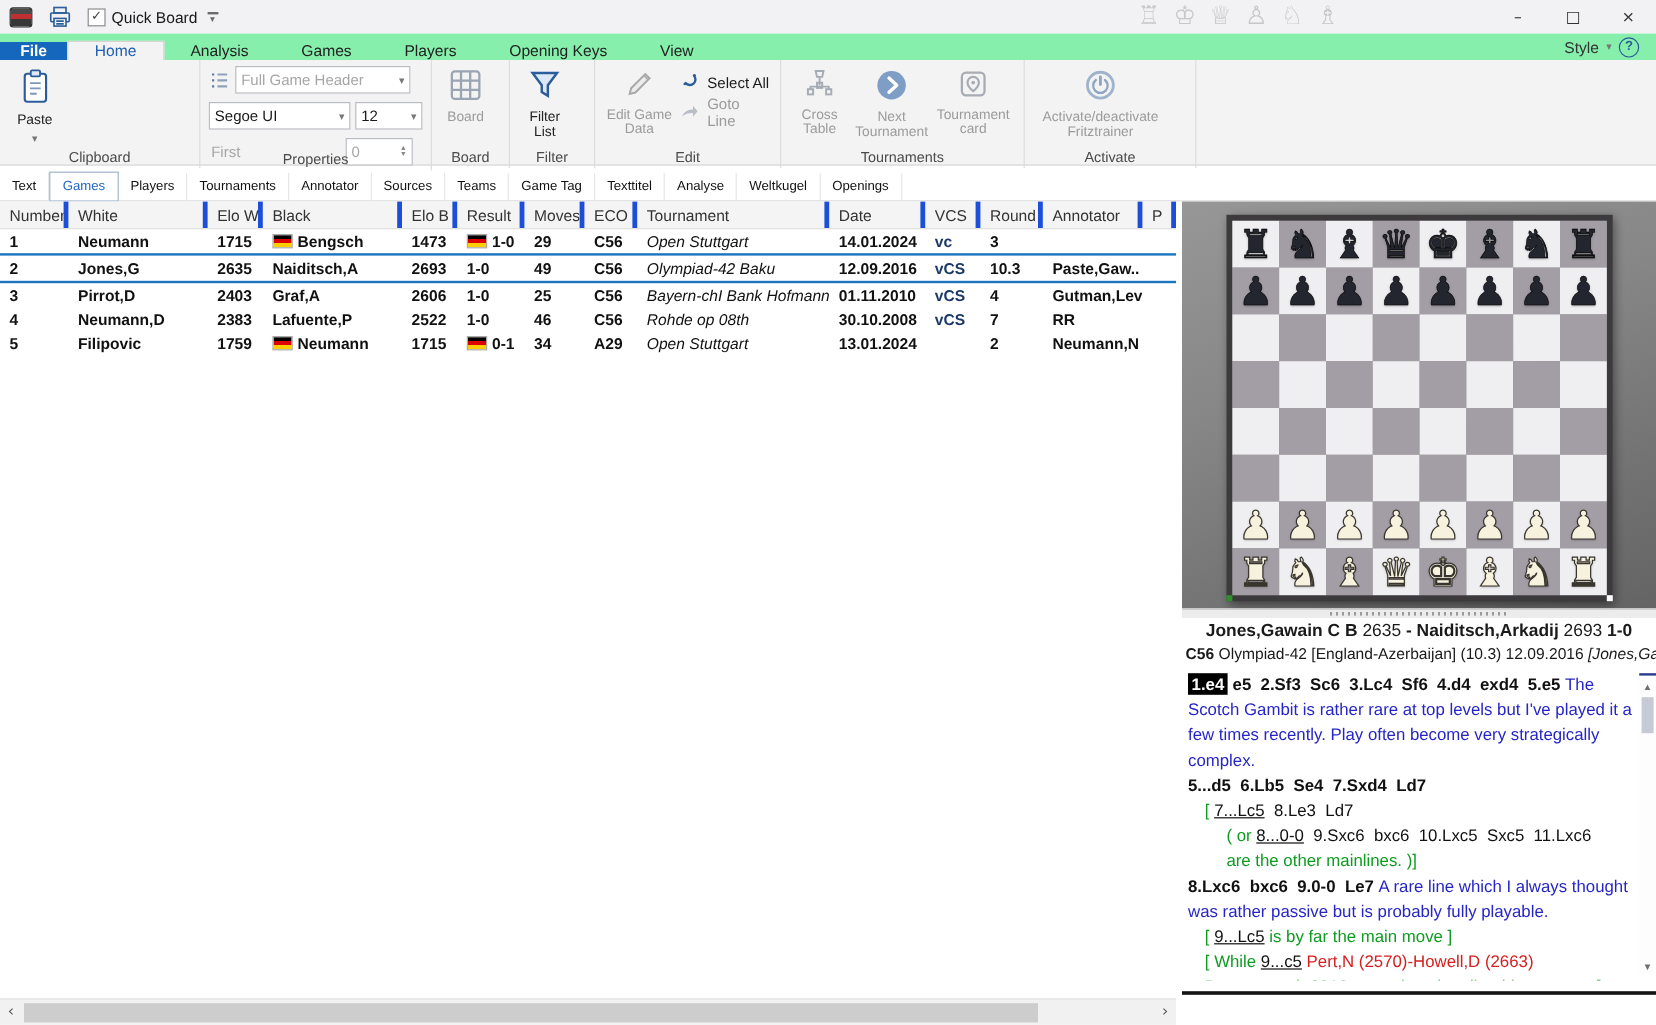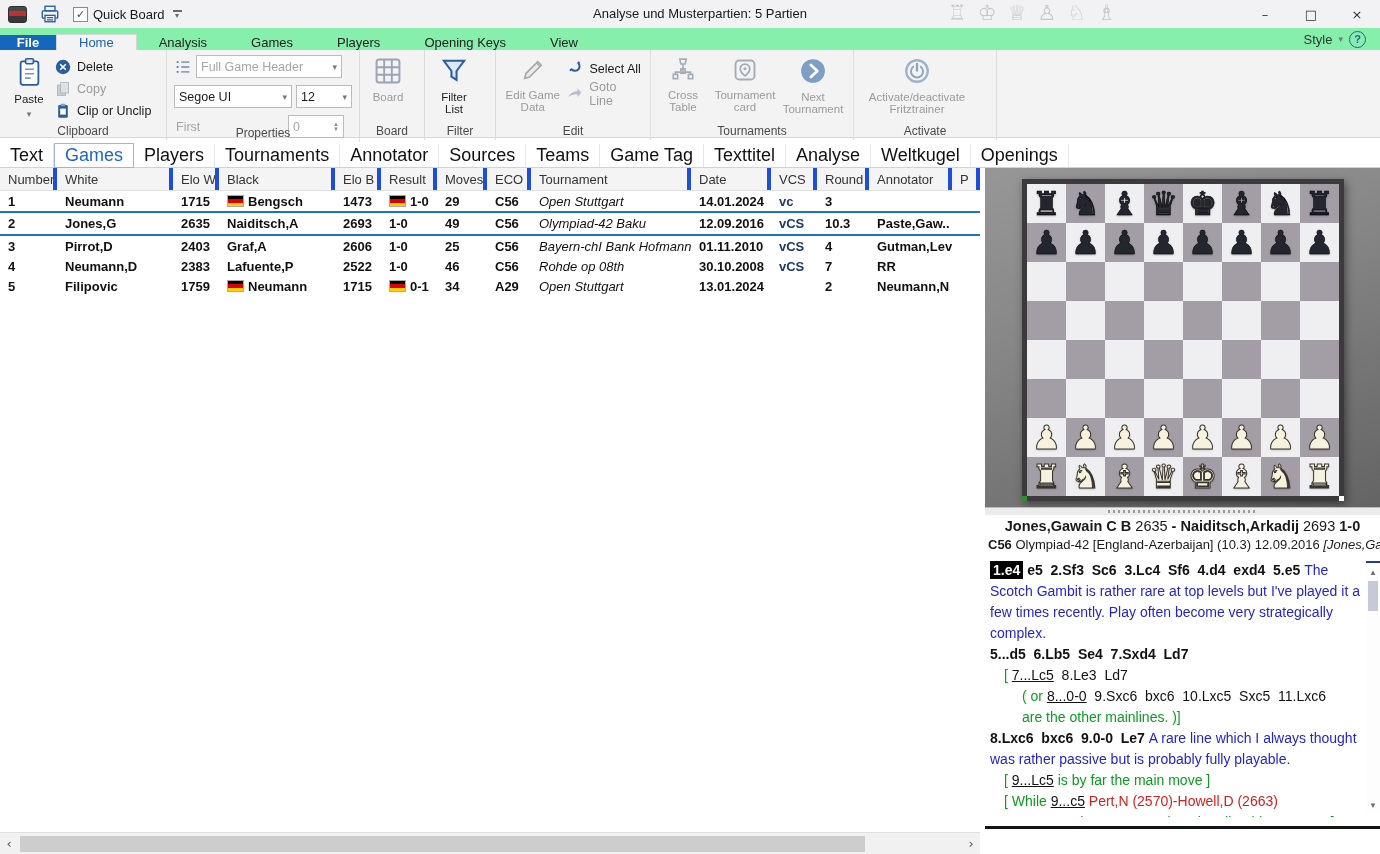--- a/index.html
+++ b/index.html
@@ -38,21 +38,21 @@
   .stack{display:flex;flex-direction:column;justify-content:flex-start;padding-top:4px;gap:3px;}
   .srow{display:flex;align-items:center;gap:6px;font-size:12.5px;height:19px;color:#1a1a1a;}
   .srow.dis{color:#9b9b9b;}
   .combo{height:21px;border:1px solid #b9bdc2;background:#fff;display:flex;align-items:center;font-size:12.5px;padding:0 4px;justify-content:space-between;gap:4px;}
   .combo .cv{overflow:hidden;white-space:nowrap;}
   .combo.dis .cv{color:#a6a6a6;}
   .spin{display:flex;flex-direction:column;font-size:6px;color:#888;line-height:5px;}
   .prow{display:flex;gap:4px;align-items:center;margin-bottom:3px;}
 
   
-  #viewTabs{left:0;top:143px;width:1380px;height:25px;background:#fff;border-bottom:1px solid #d2d2d2;display:flex;align-items:center;font-size:18px;}
+  #viewTabs{left:0;top:143px;width:1380px;height:25px;background:#fff;border-bottom:1px solid #d2d2d2;display:flex;align-items:center;font-size:11px;}
   .vtab{padding:2px 10px;color:#111;border-right:1px solid #e6e6e6;height:19px;display:flex;align-items:center;}
   .vtab.sel{color:#1e66c0;border:1px solid #9fb6cc;background:#fff;}
 
   
   #gamesTable{left:0;top:168px;width:980px;height:664px;background:#fff;}
   .trow{display:flex;height:20px;align-items:center;}
   #thead{height:22px;background:#f4f4f4;border-bottom:1px solid #e0e0e0;}
   .tcell{flex:0 0 auto;padding-left:8px;overflow:hidden;white-space:nowrap;box-sizing:border-box;font-size:13px;}
   #thead .tcell{color:#333;font-weight:400;border-right:4px solid #1d4ed8;height:22px;display:flex;align-items:center;}
   .trow.body .tcell{font-weight:600;color:#111;}
@@ -123,21 +123,20 @@
           <path d="M7.5 15h7M7.5 17.5h7"></path>
         </g>
       </svg>
   </span>
   <span class="tb-check">✓</span>
   <span class="tb-label">Quick Board</span>
   <span class="pin-icon">
       <i></i>
       <b>▾</b>
     </span>
-  <div id="tb-title">Analyse und Musterpartien:  5 Partien</div>
   <div id="tb-pieces">
       <span>♖</span>
       <span>♔</span>
       <span>♕</span>
       <span>♙</span>
       <span>♘</span>
       <span>♗</span>
     </div>
   <div id="tb-winctl">
     <span class="winbtn">–</span>
@@ -169,44 +168,20 @@
     <div class="bigbtn" style="width:44px;">
       <span>
         <svg viewBox="0 0 24 27" width="27" height="30">
             <rect x="4" y="4" width="16" height="21" rx="2" fill="#fdfdfd" stroke="#2b5d9b" stroke-width="1.6"></rect>
             <rect x="8.5" y="1.5" width="7" height="4.5" rx="1" fill="#dfe8f6" stroke="#2b5d9b" stroke-width="1.4"></rect>
             <path d="M8 11h8M8 15h8M8 19h5" stroke="#7e97bc" stroke-width="1.4"></path>
           </svg>
       </span>
       <span>Paste</span>
       <span class="chev">▾</span>
-    </div>
-    <div class="stack">
-      <div class="srow">
-        <svg viewBox="0 0 20 20" width="16" height="16">
-            <circle cx="10" cy="10" r="9" fill="#2b5d9b"></circle>
-            <path d="M6.5 6.5l7 7M13.5 6.5l-7 7" stroke="#fff" stroke-width="2"></path>
-          </svg>
-        <span>Delete</span>
-      </div>
-      <div class="srow dis">
-        <svg viewBox="0 0 20 20" width="16" height="16">
-            <rect x="3" y="5" width="10" height="13" fill="#c9cdd4" stroke="#aab0b8"></rect>
-            <rect x="7" y="2" width="10" height="13" fill="#dde0e5" stroke="#aab0b8"></rect>
-          </svg>
-        <span>Copy</span>
-      </div>
-      <div class="srow">
-        <svg viewBox="0 0 20 20" width="16" height="16">
-            <rect x="4" y="2.5" width="12" height="16" rx="1.5" fill="#2b5d9b"></rect>
-            <rect x="7" y="1" width="6" height="3" rx="1" fill="#7e9fc8"></rect>
-            <rect x="6.5" y="7" width="7" height="7.5" fill="#fff"></rect>
-          </svg>
-        <span>Clip or Unclip</span>
-      </div>
     </div>
     <div class="glabel">Clipboard</div>
   </div>
 
   <div class="rgroup" style="width:178px;flex-direction:column;padding-top:5px;">
     <div class="prow">
       <svg viewBox="0 0 20 20" width="18" height="18">
           <g stroke-width="2">
             <path d="M3 4.5h2M3 10h2M3 15.5h2" stroke="#5c7aa0"></path>
             <path d="M8 4.5h9M8 10h9M8 15.5h9" stroke="#8ea2bc"></path>
@@ -300,38 +275,38 @@
             <g fill="none" stroke="#a6acb4" stroke-width="1.5">
               <path d="M9 2h6l-1 4.5h-4zM12 6.5V11M12 11v2M5 16v-2h14v2"></path>
               <rect x="3" y="16" width="4" height="4"></rect>
               <rect x="10" y="11" width="4" height="4"></rect>
               <rect x="17" y="16" width="4" height="4"></rect>
             </g>
           </svg>
       </span>
       <span>Cross Table</span>
     </div>
+    <div class="bigbtn dis" style="width:62px;">
+      <span>
+        <svg viewBox="0 0 26 26" width="28" height="28">
+            <circle cx="13" cy="13" r="11" fill="#7e9ec6"></circle>
+            <path d="M11 7.5l6 5.5-6 5.5" fill="none" stroke="#fff" stroke-width="2.6" stroke-linecap="round" stroke-linejoin="round"></path>
+          </svg>
+      </span>
+      <span>Next Tournament</span>
+    </div>
     <div class="bigbtn dis" style="width:66px;">
       <span>
         <svg viewBox="0 0 22 22" width="26" height="26">
             <rect x="3" y="3" width="16" height="16" rx="3" fill="none" stroke="#a6acb4" stroke-width="1.6"></rect>
             <path d="M11 6a4 4 0 0 1 4 4c0 3-4 6-4 6s-4-3-4-6a4 4 0 0 1 4-4z" fill="none" stroke="#a6acb4" stroke-width="1.5"></path>
             <circle cx="11" cy="10" r="1.3" fill="#a6acb4"></circle>
           </svg>
       </span>
       <span>Tournament card</span>
-    </div>
-    <div class="bigbtn dis" style="width:62px;">
-      <span>
-        <svg viewBox="0 0 26 26" width="28" height="28">
-            <circle cx="13" cy="13" r="11" fill="#7e9ec6"></circle>
-            <path d="M11 7.5l6 5.5-6 5.5" fill="none" stroke="#fff" stroke-width="2.6" stroke-linecap="round" stroke-linejoin="round"></path>
-          </svg>
-      </span>
-      <span>Next Tournament</span>
     </div>
     <div class="glabel">Tournaments</div>
   </div>
 
   <div class="rgroup" style="width:128px;border-right:1px solid #dddddf;">
     <div class="bigbtn dis" style="width:112px;">
       <span>
         <svg viewBox="0 0 26 26" width="28" height="28">
             <circle cx="13" cy="13" r="10" fill="none" stroke="#9fb3cb" stroke-width="2.2"></circle>
             <path d="M9.5 9a5.6 5.6 0 1 0 7 0" fill="none" stroke="#8fa6c2" stroke-width="1.8" stroke-linecap="round"></path>

